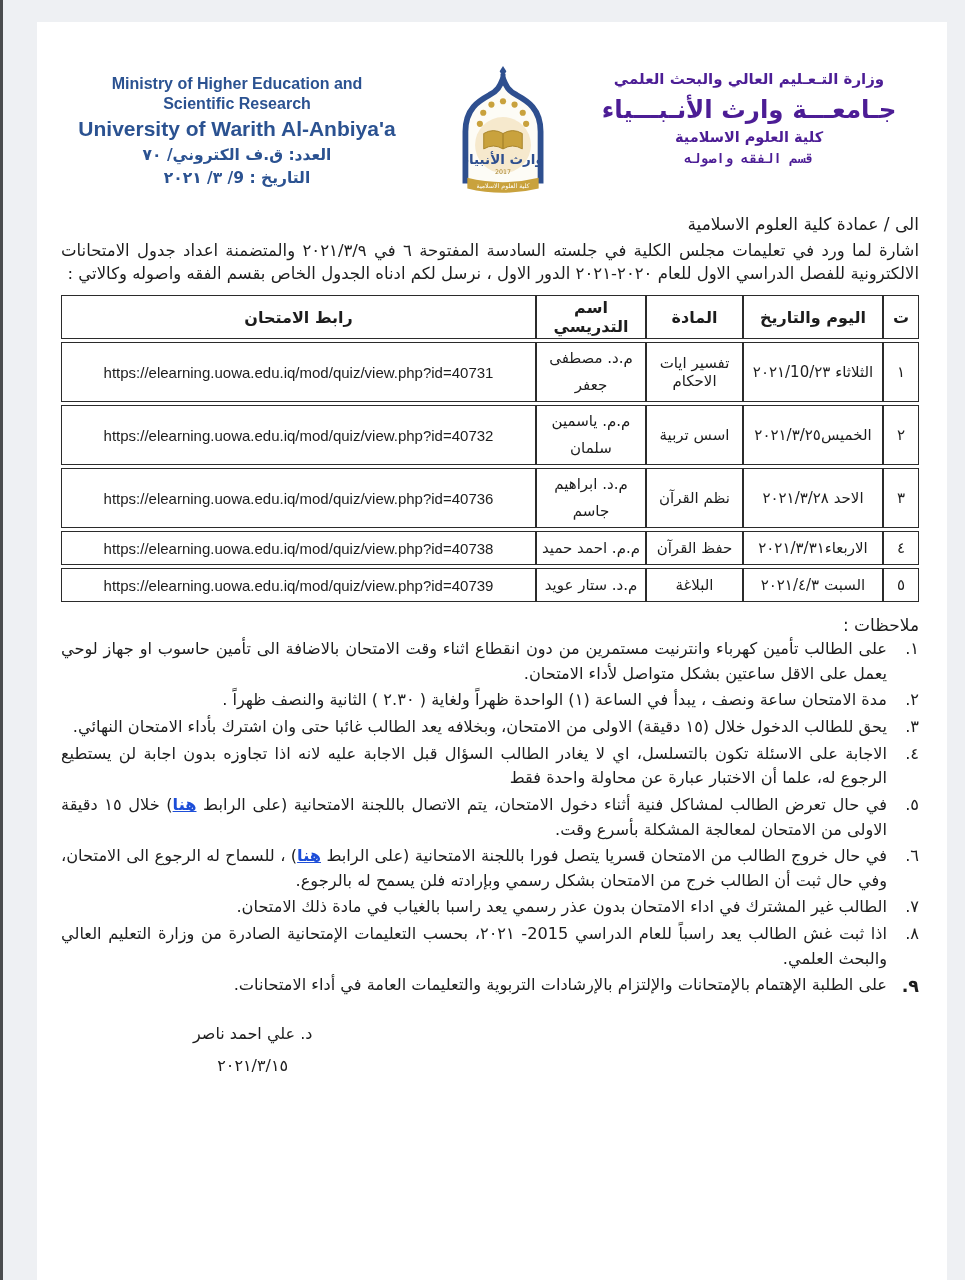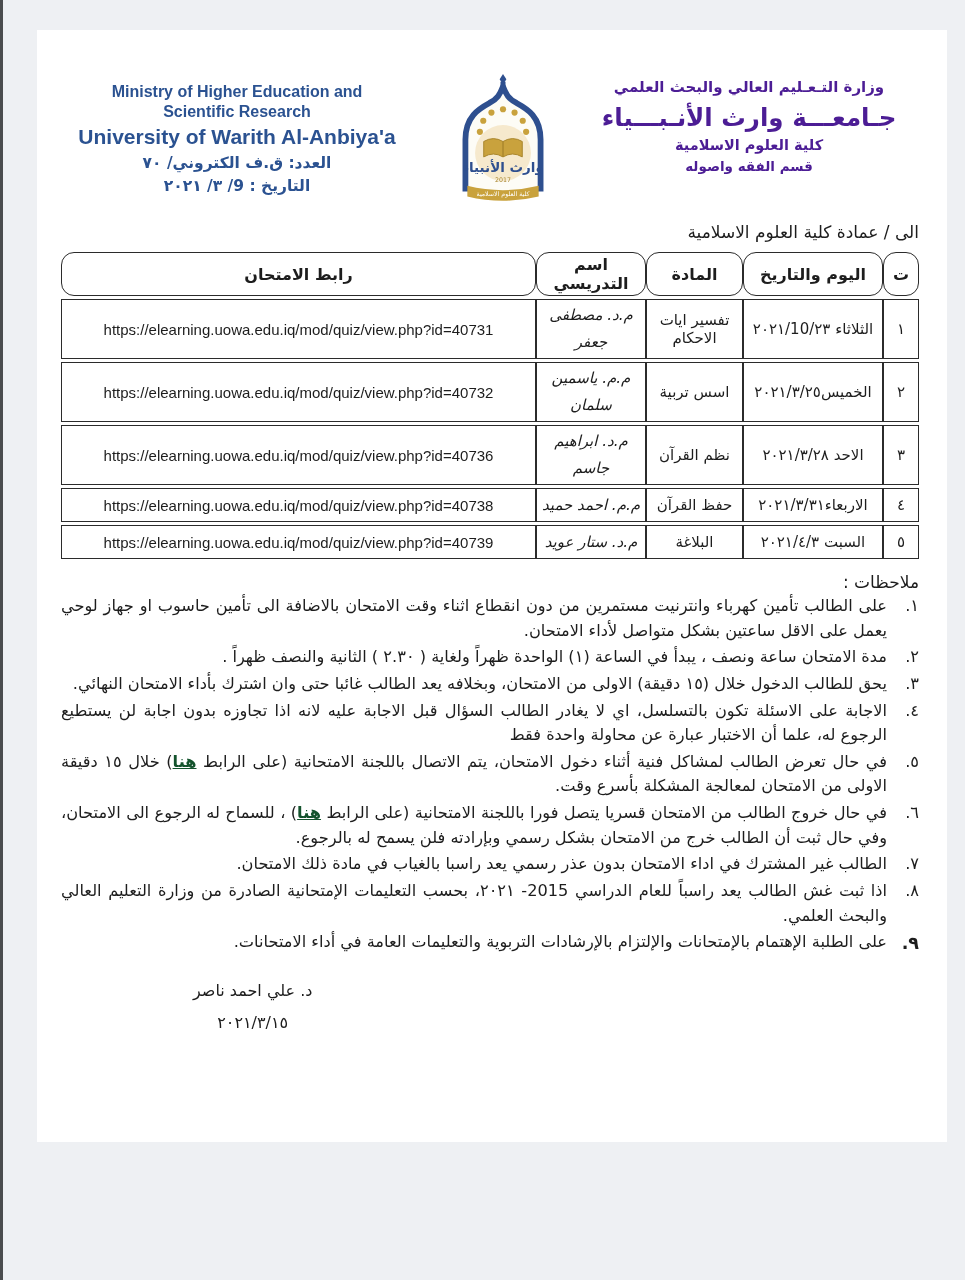--- a/index.html
+++ b/index.html
@@ -4,64 +4,64 @@
 <style>
   * { margin:0; padding:0; box-sizing:border-box; }
   html,body { background:#e9ebee; }
   .stage {
     position:relative; width:965px; height:1280px;
     background:#eef0f3; overflow:hidden;
     font-family:"DejaVu Sans", sans-serif; color:#1d1d1d;
   }
   .edge-strip { position:absolute; left:0; top:0; width:3px; height:100%; background:#4a4c4e; }
   .page {
-    position:absolute; left:37px; top:22px; width:910px; height:1112px;
-    background:#ffffff; padding:44px 28px 17px 24px;margin-top:8px;
+    position:absolute; left:37px; top:22px; width:910px; height:1258px;
+    background:#ffffff; padding:44px 28px 17px 24px;
   }
 
   
   .doc-header { display:flex; justify-content:space-between; align-items:flex-start; }
   .hdr-left { width:352px; text-align:center; color:#2b5291; padding-top:8px; }
   .hdr-left .ministry-en { font-family:"Liberation Sans", sans-serif; font-size:16px; font-weight:600; line-height:1.25; }
   .hdr-left .univ-en { font-family:"Liberation Sans", sans-serif; font-size:21px; font-weight:600; margin-top:3px; }
   .hdr-left .ar-line { direction:rtl; font-size:15.5px; font-weight:600; margin-top:5px; }
   .hdr-logo { width:106px; flex:0 0 auto; margin-top:0; }
   .hdr-right { width:312px; text-align:center; direction:rtl; color:#4c1d95; padding-top:4px; margin-right:14px; }
   .hdr-right .ministry-ar { font-size:15px; font-weight:bold; }
   .hdr-right .univ-ar { font-size:24.5px; font-weight:bold; margin:7px 0 5px; }
   .hdr-right .college-ar { font-size:14.5px; font-weight:bold; }
-  .hdr-right .dept-ar { font-size:13.5px; font-weight:bold; margin-top:5px; }
+  .hdr-right .dept-ar { font-size:13.5px; font-weight:bold; margin-top:5px;font-family:Liberation Mono, monospace; }
 
   
   .to-line { direction:rtl; text-align:right; font-size:17px; margin-top:9px; }
   .subject-line { direction:rtl; text-align:right; font-size:17px; margin-top:3px; padding-left:20px; padding-right:175px; }
   .intro { direction:rtl; text-align:justify; font-size:16.5px; line-height:1.4; margin-top:5px; }
 
   
   table.exams {
     width:100%; direction:rtl; margin-top:7px;
     border-collapse:separate; border-spacing:0 3px;
   }
   table.exams th, table.exams td { border:1.5px solid #2b2b2b; padding:2px 4px; }
-  table.exams th { font-size:16px; font-weight:bold; height:42px; text-align:center;border-radius:13px; }
+  table.exams th { font-size:16px; font-weight:bold; height:42px; text-align:center; }
   table.exams td { font-size:15px; text-align:center; vertical-align:middle; }
   td.c-num { vertical-align:top; padding-top:3px; }
   .col-num { width:36px; } .col-day { width:140px; } .col-sub { width:97px; } .col-teach { width:110px; }
   tr.row-tall { height:58px; } tr.row-short { height:34px; }
   td.c-link { font-family:"Liberation Sans", sans-serif; font-size:15.5px; direction:ltr; text-align:center; letter-spacing:0; }
-  td.c-teach { line-height:1.8;font-style:italic; }
+  td.c-teach { line-height:1.8; }
 
   
   .notes-title { direction:rtl; text-align:right; font-size:17px; margin-top:10px; }
   .notes { margin-top:2px; }
   .note { direction:rtl; display:flex; font-size:16.2px; line-height:1.52; margin-top:2px; }
   .note-num { flex:0 0 32px; text-align:right; padding-left:6px; }
   .note-num.bold { font-weight:bold; font-size:17.5px; }
   .note-body { flex:1; text-align:justify; }
-  a.here-link { color:#14532d; text-decoration:underline; font-weight:bold; cursor:pointer; }
+  a.here-link { color:#1d4ed8; text-decoration:underline; font-weight:bold; cursor:pointer; }
 
   
   .signature { width:fit-content; margin:24px 0 0 132px; text-align:center; direction:rtl; font-size:16px; }
   .sig-date { margin-top:13px; }
 </style>
 </head>
 <body>
 
 <div class="stage">
   <div class="edge-strip"></div>
@@ -100,20 +100,21 @@
 
       <div class="hdr-right">
         <div class="ministry-ar">وزارة التـعـليم العالي والبحث العلمي</div>
         <div class="univ-ar">جـامعـــة وارث الأنـبـــياء</div>
         <div class="college-ar">كلية العلوم الاسلامية</div>
         <div class="dept-ar">قسم الفقه واصوله</div>
       </div>
     </div>
 
     <div class="to-line">الى / عمادة كلية العلوم الاسلامية</div>
+    <p class="intro">اشارة لما ورد في تعليمات مجلس الكلية في جلسته السادسة المفتوحة ٦ في ٢٠٢١/٣/٩ والمتضمنة اعداد جدول الامتحانات الالكترونية للفصل الدراسي الاول للعام ٢٠٢٠-٢٠٢١ الدور الاول ، نرسل لكم ادناه الجدول الخاص بقسم الفقه واصوله وكالاتي :</p>
 
     <table class="exams">
       <colgroup>
         <col class="col-num">
           <col class="col-day">
           <col class="col-sub">
           <col class="col-teach">
           <col>
       </colgroup>
       <thead>

